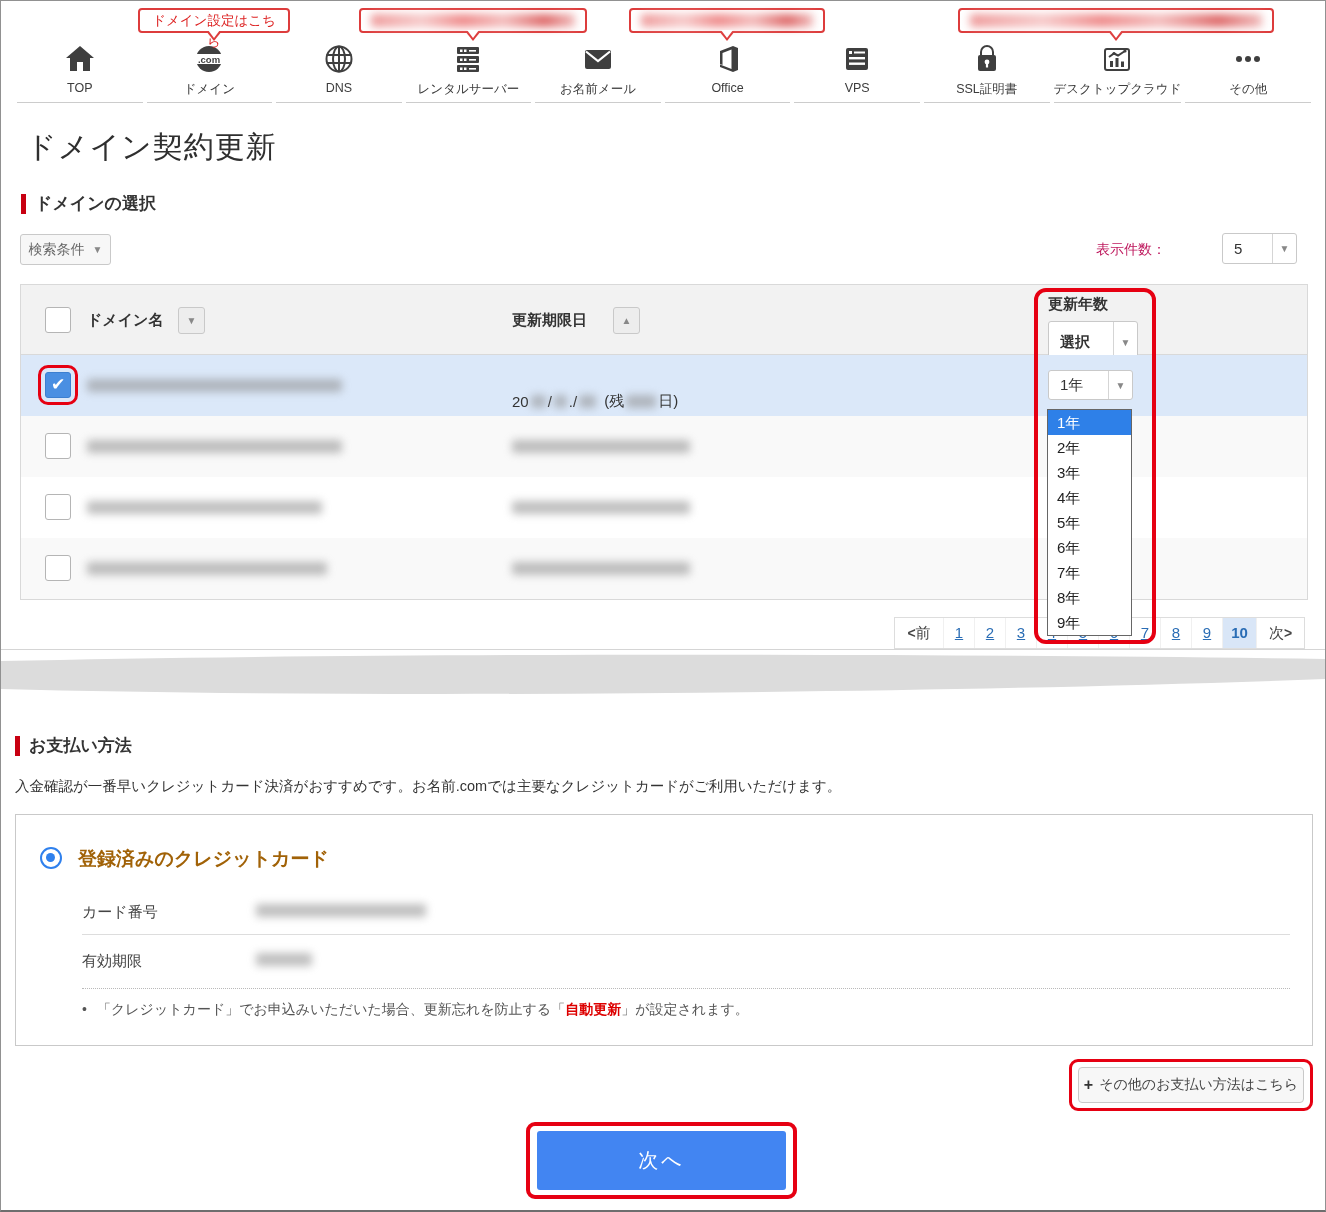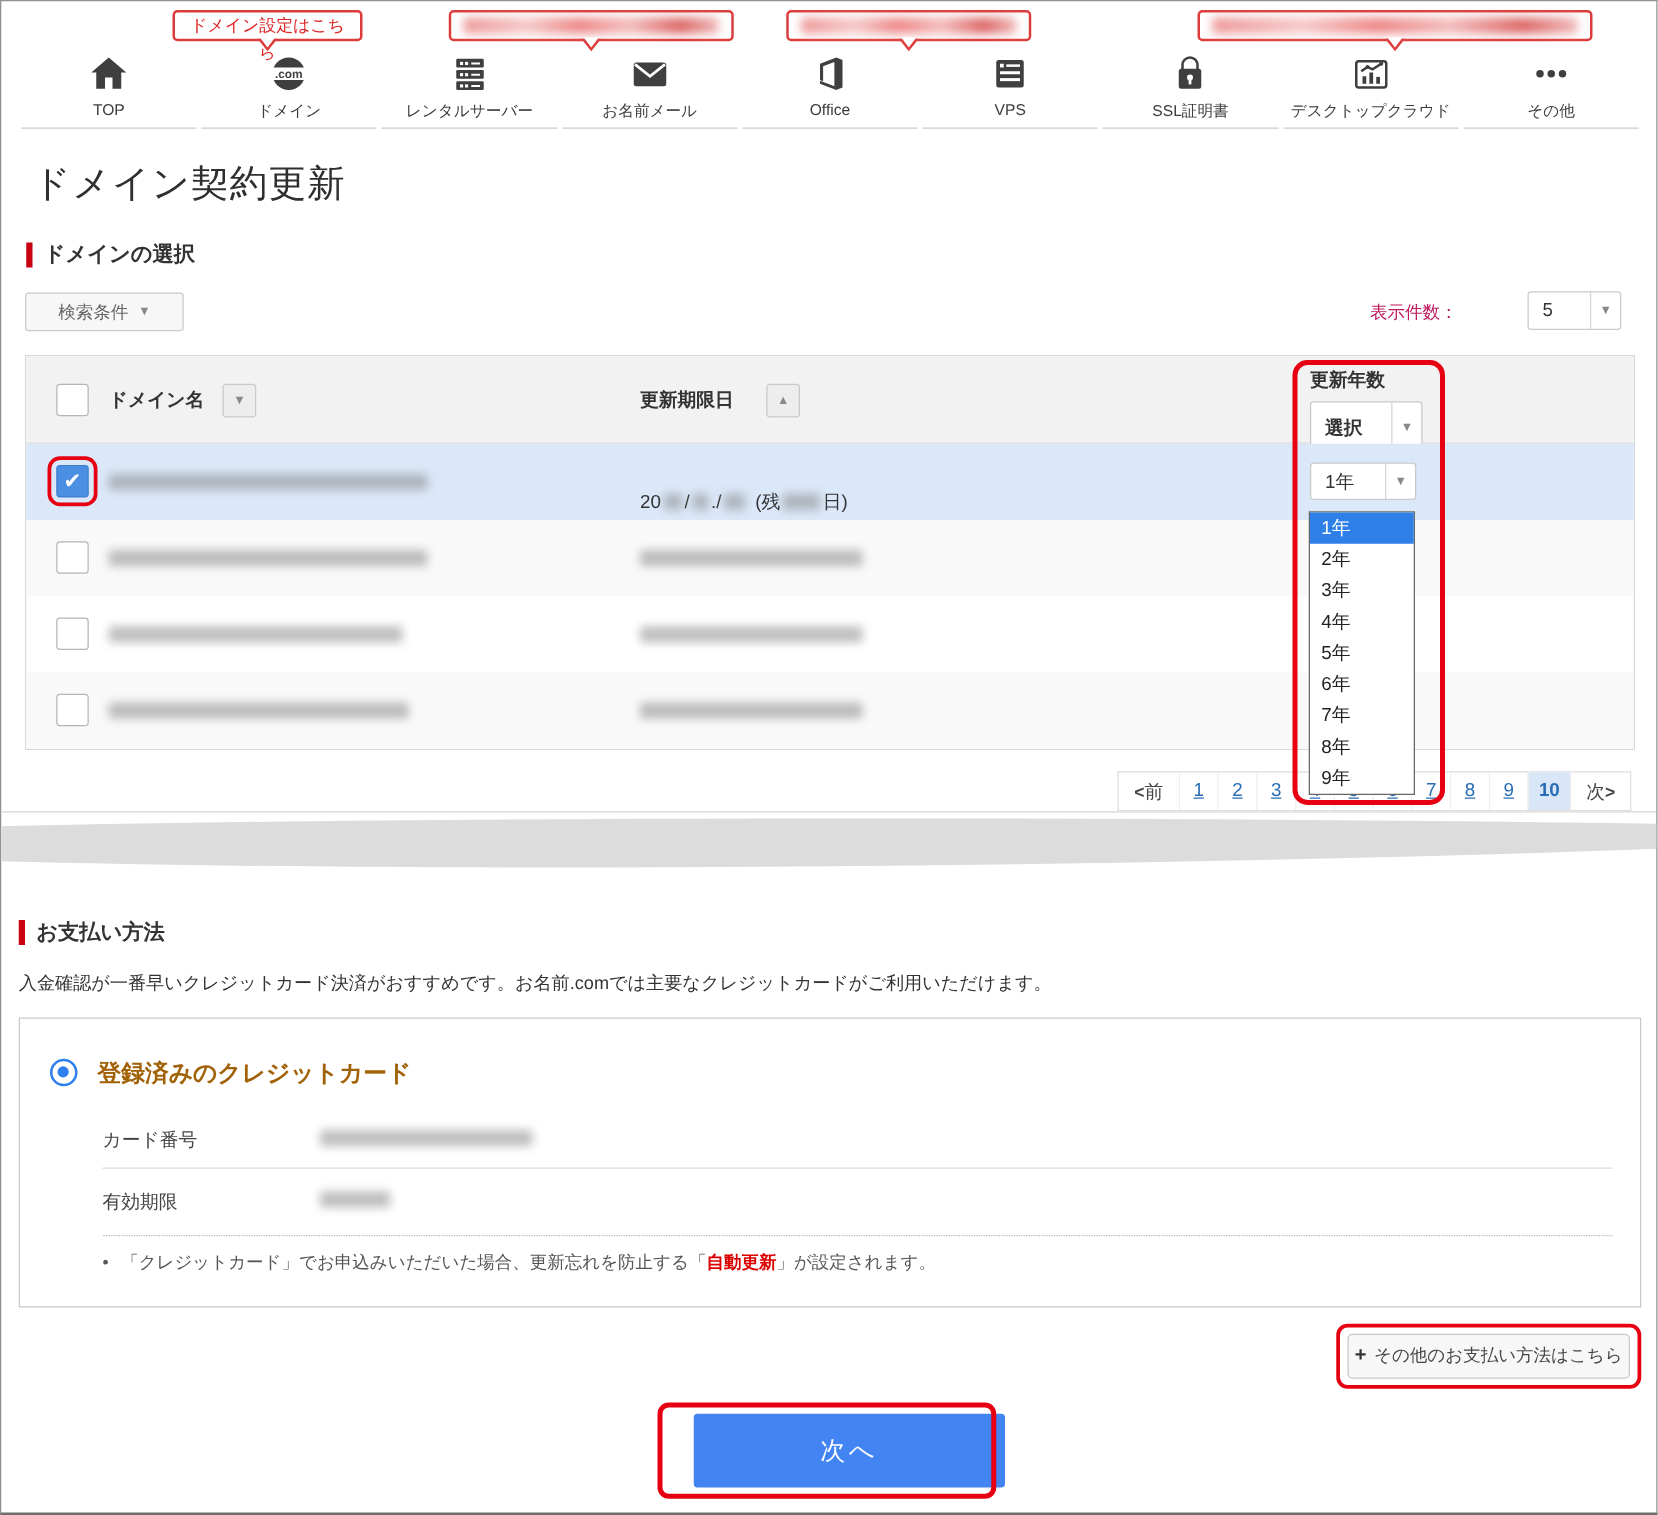--- a/index.html
+++ b/index.html
@@ -26,21 +26,21 @@
         background:linear-gradient(90deg,#e99 0%,#f6c9c9 25%,#e88 45%,#f3bcbc 65%,#d66 85%,#f0baba 100%);
         filter:blur(4px); }
   
   .blur-bar { background:#8a8a8a; opacity:.55; filter:blur(4px); border-radius:2px; display:inline-block; }
   .sec-head { position:absolute; display:flex; align-items:center; }
   .sec-head .bar { width:5px; height:20px; background:#c80011; margin-right:9px; }
   .sec-head .txt { font-size:17px; font-weight:bold; color:#333; }
   .caret-d { font-size:10px; color:#888; }
   .caret-u { font-size:10px; color:#888; }
   
-  .btn-search { position:absolute; left:19px; top:233px; width:127px; height:31px; background:#f7f7f7;
+  .btn-search { position:absolute; left:19px; top:233px; width:91px; height:31px; background:#f7f7f7;
         border:1px solid #c9c9c9; border-radius:3px; color:#666; font-size:14px;
         display:flex; align-items:center; justify-content:center; gap:8px; cursor:pointer; }
   .disp-label { position:absolute; left:1095px; top:240px; font-size:14px; color:#be185d; }
   .select { background:#fff; border:1px solid #c9c9c9; border-radius:3px; display:flex; align-items:center; cursor:pointer; }
   .select .val { flex:1; padding-left:11px; font-size:15px; color:#333; }
   .select .car { width:24px; align-self:stretch; border-left:1px solid #d5d5d5; display:flex; align-items:center; justify-content:center; }
   .disp-select { position:absolute; left:1221px; top:232px; width:75px; height:31px; }
   
   .table { position:absolute; left:19px; top:283px; width:1288px; height:316px; border:1px solid #d9d9d9; background:#fff; }
   .thead { position:relative; height:70px; background:#f2f2f2; border-bottom:1px solid #d9d9d9; }
@@ -87,21 +87,21 @@
   .pay-div { position:absolute; left:66px; right:22px; border-top:1px solid #ddd; }
   .pay-dot { position:absolute; left:66px; right:22px; border-top:1px dotted #b9b9b9; }
   .note { position:absolute; left:66px; top:186px; font-size:14px; color:#555; }
   .note .b { margin-right:10px; color:#555; }
   .note .red { color:#d00; font-weight:bold; }
   .btn-other { position:absolute; left:1077px; top:1066px; width:226px; height:36px; background:#f7f7f7; border:1px solid #c9c9c9;
         border-radius:4px; font-size:14px; color:#444; display:flex; align-items:center; justify-content:center; gap:6px; cursor:pointer; }
   .btn-other .plus { font-weight:bold; font-size:16px; color:#333; }
   .ring-other { position:absolute; left:1068px; top:1058px; width:244px; height:52px; border:3px solid #e60012; border-radius:9px; pointer-events:none; }
   .btn-next { position:absolute; left:536px; top:1130px; width:249px; height:59px; background:#4285f2; border:none; border-radius:3px;
-        color:#fff; font-size:20px; letter-spacing:3px; cursor:pointer; font-family:inherit;margin-left:18px; }
+        color:#fff; font-size:20px; letter-spacing:3px; cursor:pointer; font-family:inherit; }
   .ring-next { position:absolute; left:525px; top:1121px; width:271px; height:77px; border:4px solid #e60012; border-radius:9px; pointer-events:none; }
   .page-title { position:absolute; left:25px; top:126px; font-size:30px; font-weight:normal; color:#2f2f2f; letter-spacing:1px; }
 </style>
 </head>
 <body>
 
 <div class="nav">
   <div class="nav-item">
     <div class="ico">
       <svg width="34" height="32" viewBox="0 0 34 32">
@@ -112,20 +112,32 @@
   </div>
   <div class="nav-item">
     <div class="ico">
       <svg width="34" height="32" viewBox="0 0 34 32">
           <circle class="ink" cx="17" cy="16" r="13"></circle>
           <rect x="1" y="11" width="32" height="10" fill="#fff"></rect>
           <text x="17" y="19.5" font-size="9.5" font-weight="bold" text-anchor="middle" fill="#3f3f3f" font-family="Liberation Sans,sans-serif">.com</text>
         </svg>
     </div>
     <div class="lbl">ドメイン</div>
+  </div>
+  <div class="nav-item">
+    <div class="ico">
+      <svg width="34" height="32" viewBox="0 0 34 32">
+          <circle class="ink-s" cx="17" cy="16" r="12.5" stroke-width="2.5"></circle>
+          <ellipse class="ink-s" cx="17" cy="16" rx="6" ry="12.5"></ellipse>
+          <line class="ink-s" x1="4.5" y1="12" x2="29.5" y2="12"></line>
+          <line class="ink-s" x1="4.5" y1="20" x2="29.5" y2="20"></line>
+          <line class="ink-s" x1="17" y1="3.5" x2="17" y2="28.5"></line>
+        </svg>
+    </div>
+    <div class="lbl">DNS</div>
   </div>
   <div class="nav-item">
     <div class="ico">
       <svg width="34" height="32" viewBox="0 0 34 32">
           <g class="ink">
             <rect x="6" y="4" width="22" height="7" rx="1"></rect>
             <rect x="6" y="13" width="22" height="7" rx="1"></rect>
             <rect x="6" y="22" width="22" height="7" rx="1"></rect>
           </g>
           <g fill="#fff">

